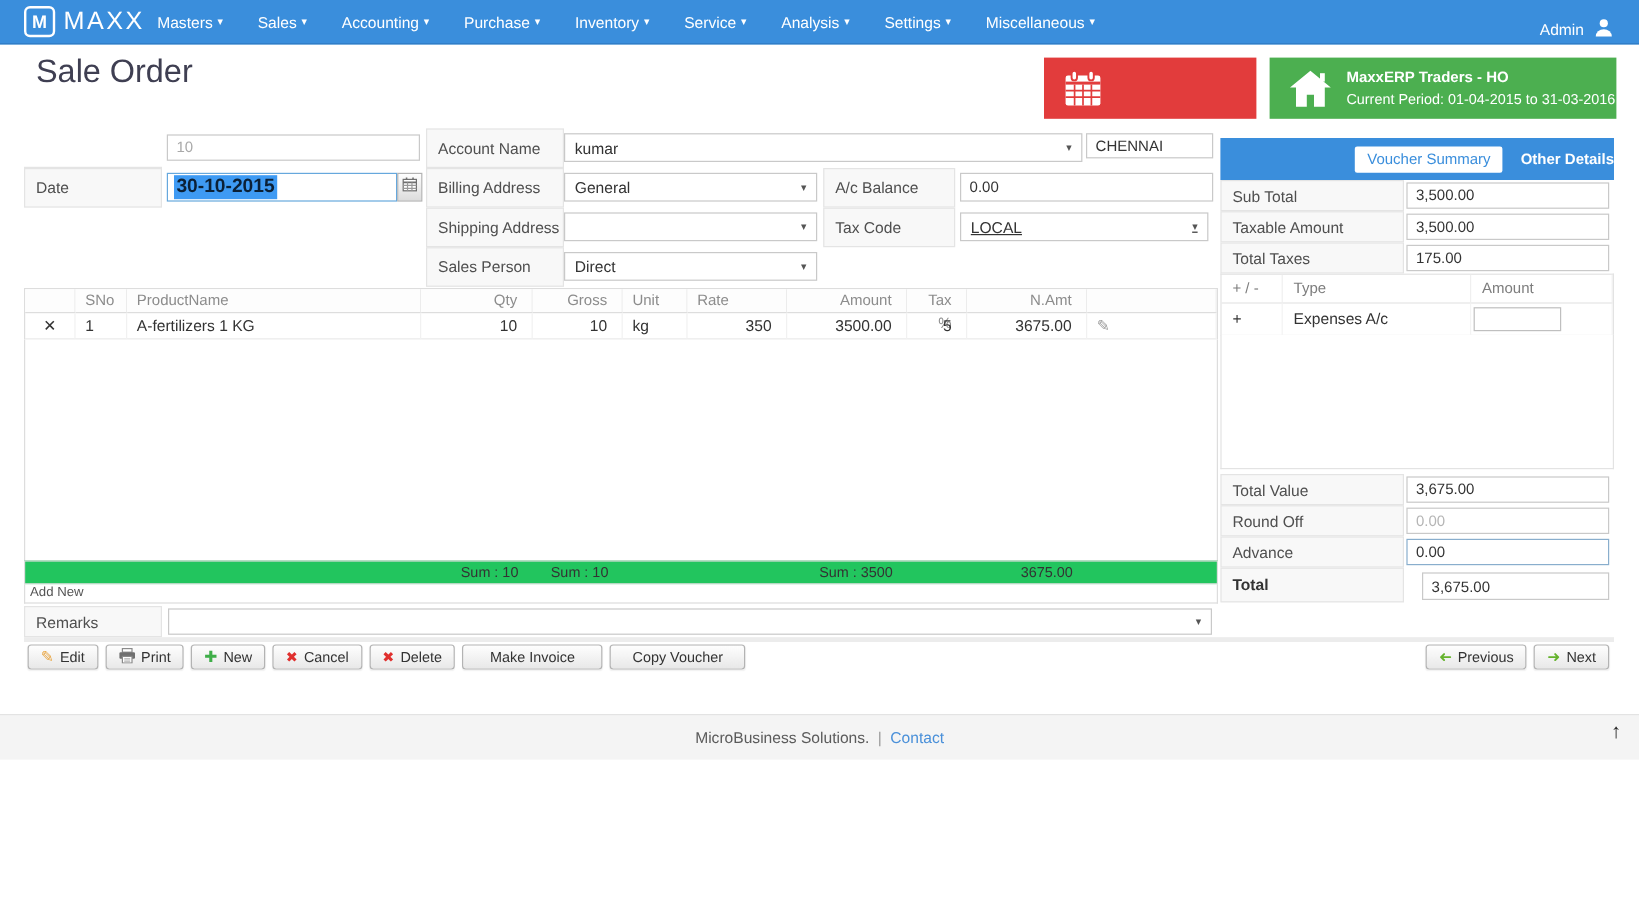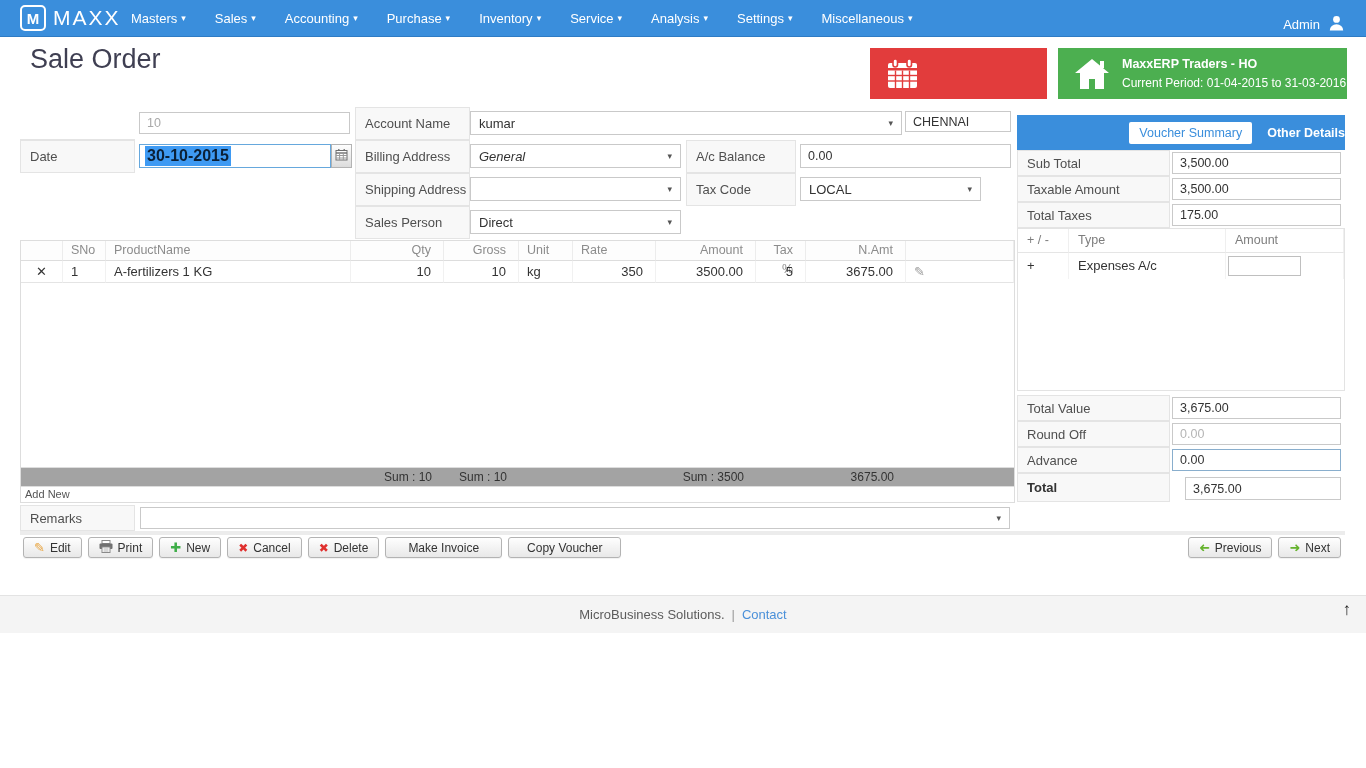--- a/index.html
+++ b/index.html
@@ -36,42 +36,42 @@
   .in-ref    { left:139px; top:112px; width:211px; height:22px; color:#a9a9a9; }
   .lbl-date  { left:20px; top:140px; width:115px; height:33px; }
   .date-box  { position:absolute; left:139px; top:144px; width:192px; height:24px; border:1px solid #66a8dd; background:#fff; display:flex; align-items:center; padding-left:5px; }
   .date-sel  { background:#3e9af3; color:#0b2036; font-size:16px; font-weight:700; padding:1px 2px; }
   .cal-btn   { position:absolute; left:331px; top:144px; width:21px; height:24px; border:1px solid #b3b3b3; background:linear-gradient(#fefefe,#dcdcdc); display:flex; align-items:center; justify-content:center; cursor:pointer; }
 
   .lbl-account  { left:355px; top:107px; width:115px; height:33px; }
   .combo-account{ left:470px; top:111px; width:432px; }
   .in-city      { left:905px; top:111px; width:106px; height:21px; }
   .lbl-billing  { left:355px; top:140px; width:115px; height:33px; }
-  .combo-billing{ left:470px; top:144px; width:211px;font-style:italic; }
+  .combo-billing{ left:470px; top:144px; width:211px; }
   .lbl-acbal    { left:686px; top:140px; width:110px; height:33px; }
   .in-acbal     { left:800px; top:144px; width:211px; height:24px; }
   .lbl-shipping { left:355px; top:173px; width:115px; height:33px; }
   .combo-ship   { left:470px; top:177px; width:211px; }
   .lbl-taxcode  { left:686px; top:173px; width:110px; height:33px; }
-  .combo-tax    { left:800px; top:177px; width:181px; }
+  .combo-tax    { left:800px; top:177px; width:207px;text-decoration:underline; }
   .lbl-sales    { left:355px; top:206px; width:115px; height:33px; }
   .combo-sales  { left:470px; top:210px; width:211px; }
 
   
   .items-grid { position:absolute; left:20px; top:240px; width:995px; display:grid;
     grid-template-columns:42px 43px 245px 93px 75px 54px 83px 100px 50px 100px 1fr;
     border:1px solid #ddd; border-bottom:none; background:#fff; }
   .items-grid .h { height:20px; line-height:19px; font-size:12.5px; color:#8c8c8c; padding:0 8px; border-right:1px solid #ececec; border-bottom:1px solid #ddd; background:#fdfdfd; }
   .items-grid .c { height:22px; line-height:21px; font-size:13px; color:#333; padding:0 8px; border-right:1px solid #f1f1f1; border-bottom:1px solid #e4e4e4; }
   .num { text-align:right; padding-right:12px !important; }
   .icon-cell { text-align:center; color:#8a8a8a; cursor:pointer; }
   .items-empty { position:absolute; left:20px; top:283px; width:995px; height:184px; border-left:1px solid #ddd; border-right:1px solid #ddd; background:#fff; }
   .sum-grid { position:absolute; left:20px; top:467px; width:995px; height:20px; display:grid;
     grid-template-columns:42px 43px 245px 93px 75px 54px 83px 100px 50px 100px 1fr;
-    border:1px solid #ddd; background:#a3a3a3; }
+    border:1px solid #ddd; background:#22c55e; }
   .sum-grid div { font-size:12px; color:#333; line-height:18px; padding-right:5px; }
   .add-new { position:absolute; left:20px; top:487px; width:995px; height:16px; border:1px solid #ddd; border-top:none; font-size:11px; color:#555; line-height:14px; padding-left:4px; background:#fff; cursor:pointer; }
 
   
   .panel-tabs { position:absolute; left:1017px; top:115px; width:328px; height:35px; background:#3a8edc; display:flex; align-items:center; justify-content:flex-end; gap:15px; }
   .tab-active { background:#fff; color:#3a8edc; font-size:12.5px; padding:4px 10px; border-radius:2px; cursor:pointer; }
   .tab-plain  { color:#fff; font-size:12.5px; font-weight:700; cursor:pointer; }
   .p-lbl { width:153px; }
   .lbl-subtotal { left:1017px; top:150px; height:26px; }
   .lbl-taxable  { left:1017px; top:176px; height:26px; }

